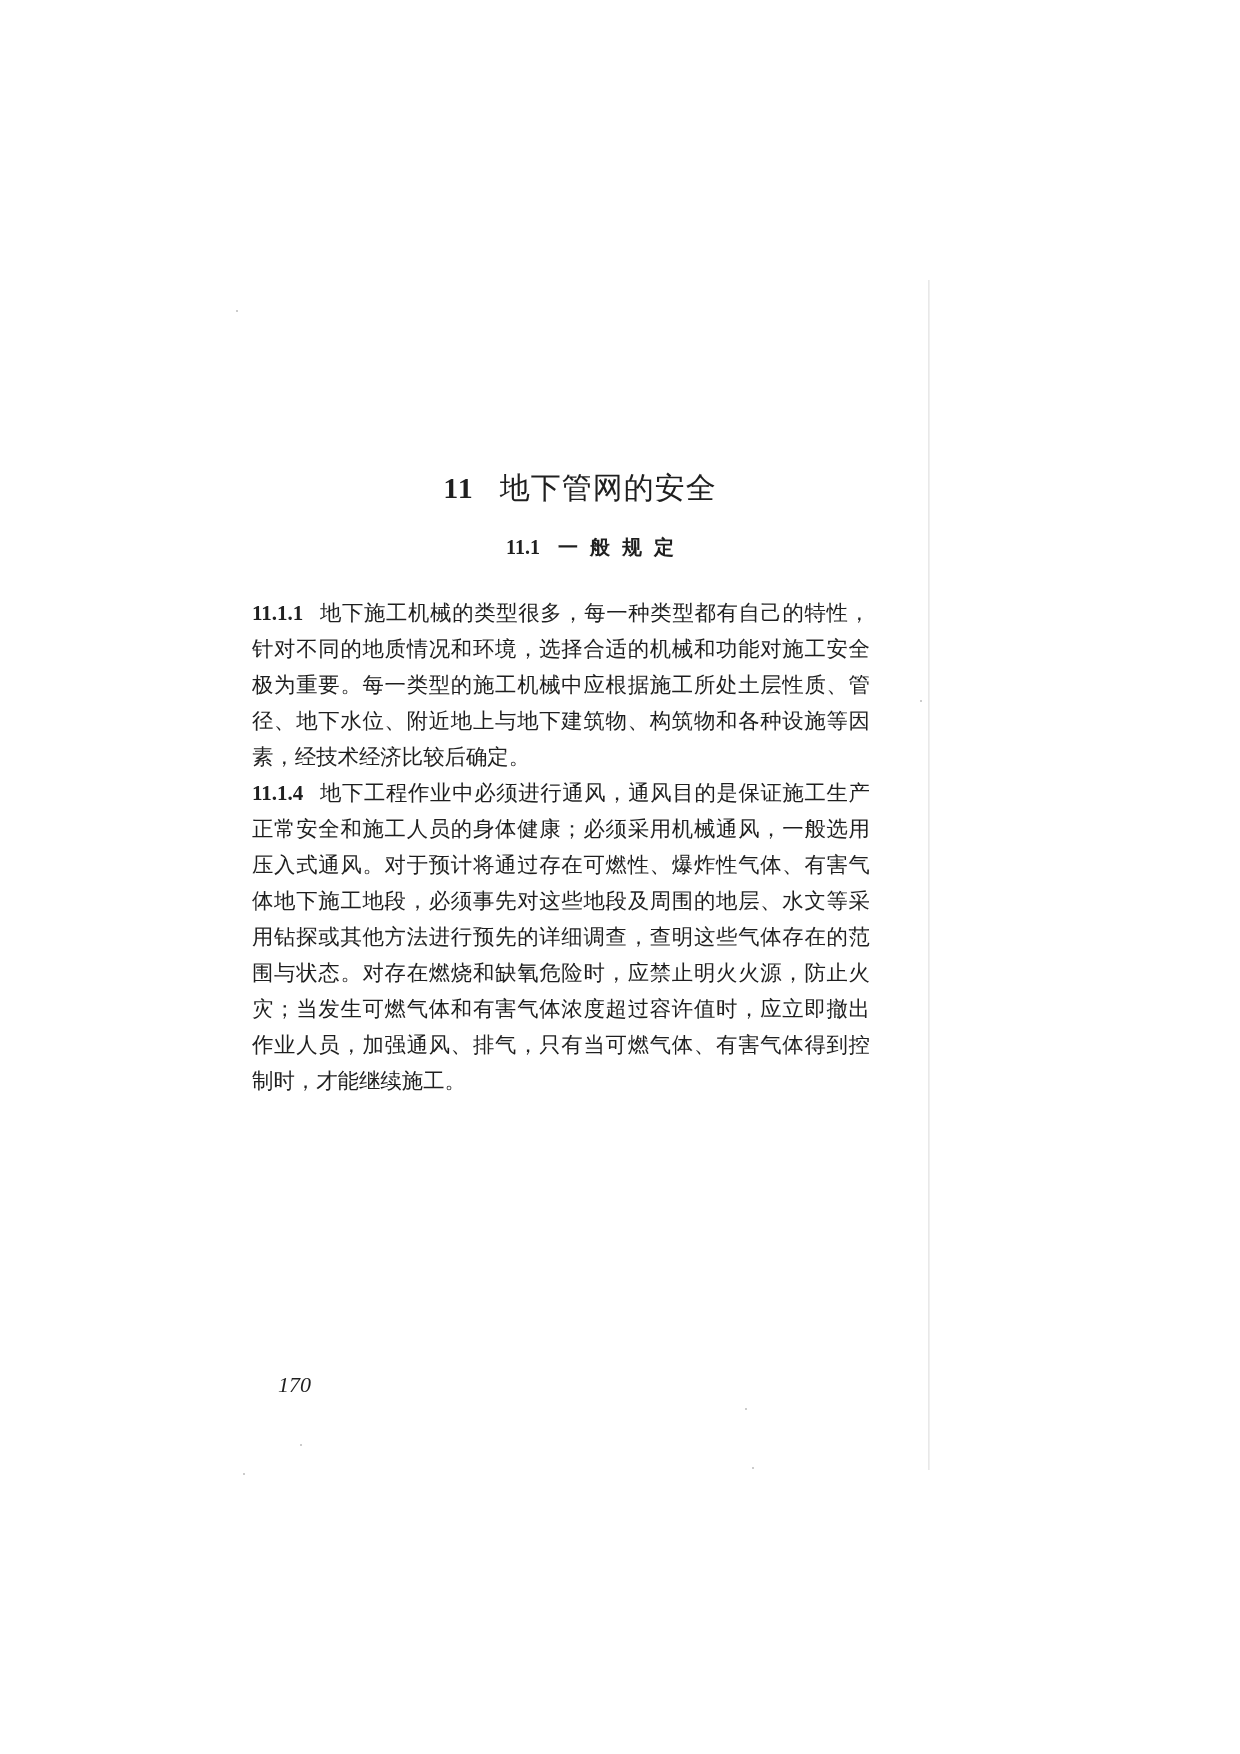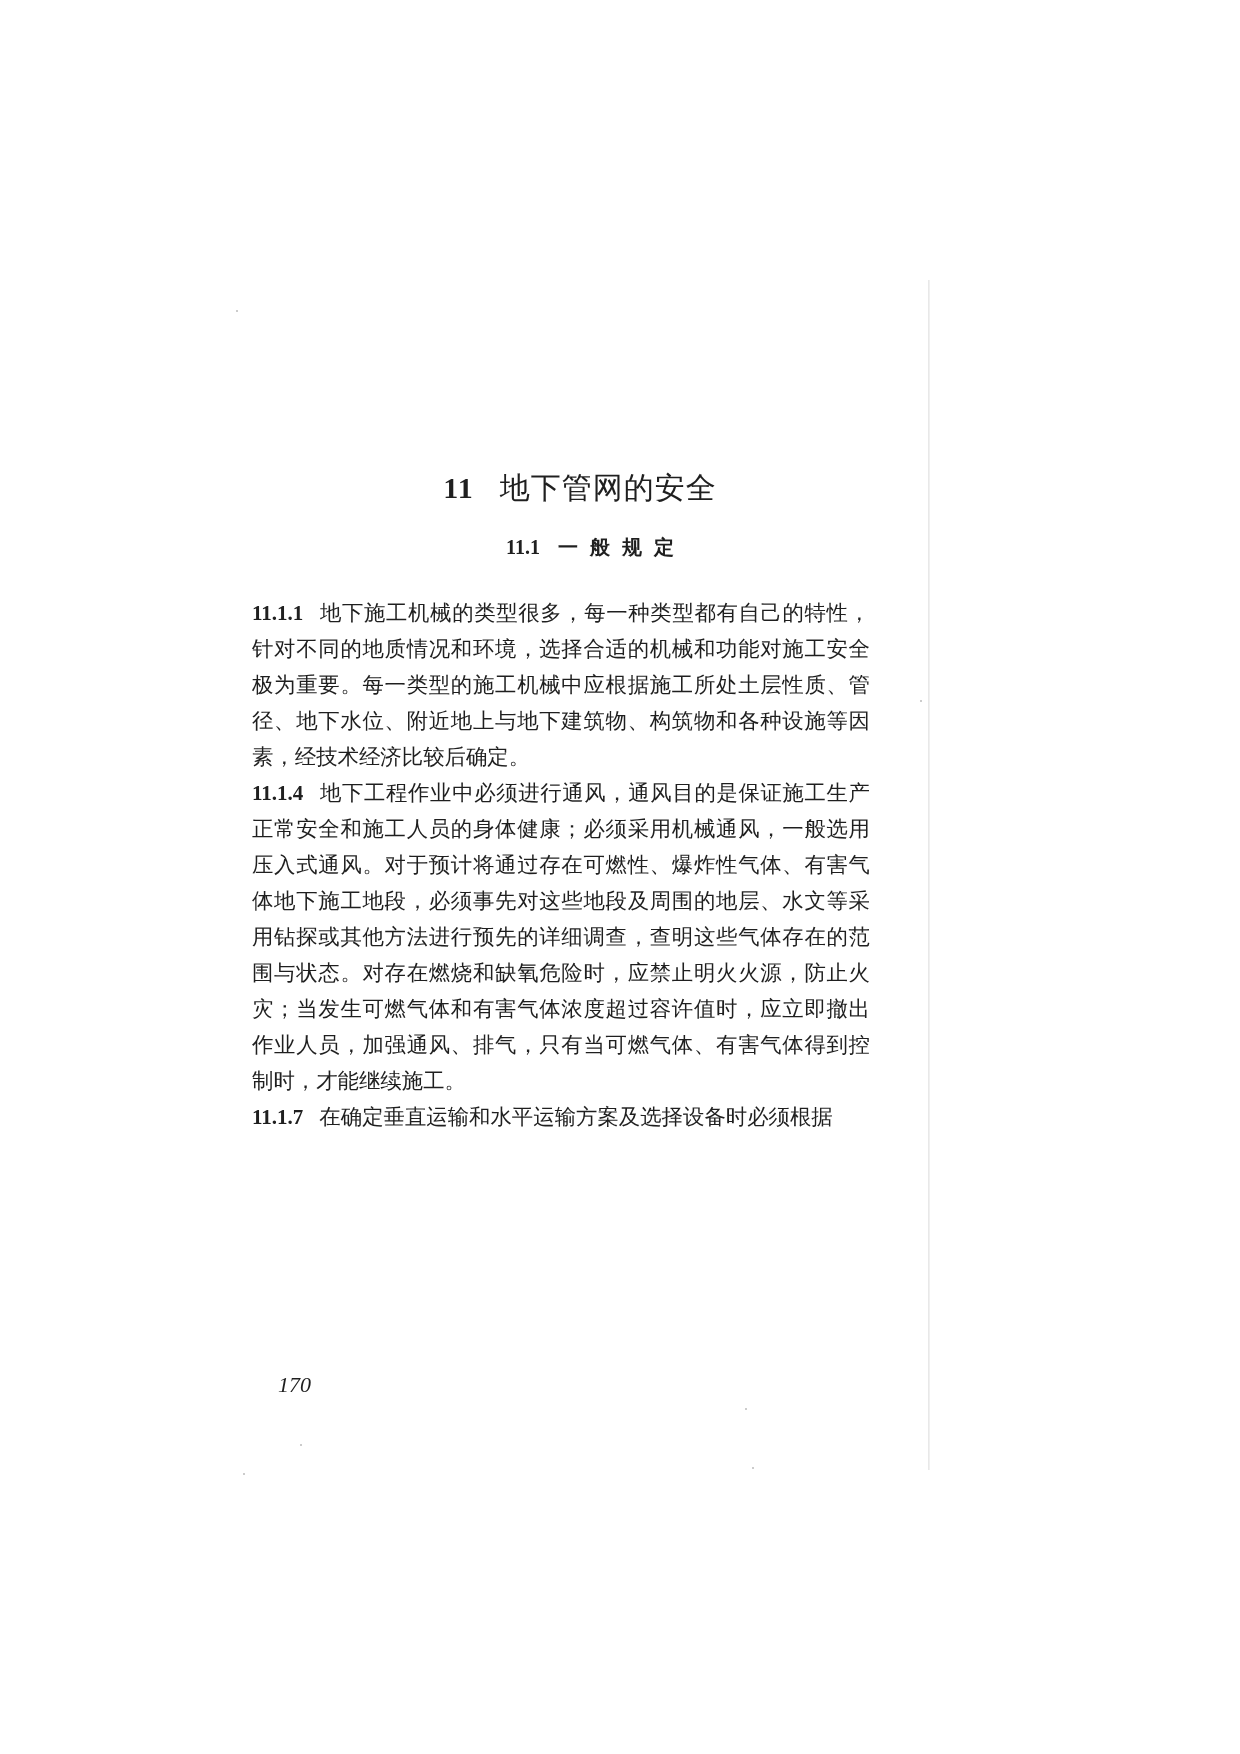--- a/index.html
+++ b/index.html
@@ -48,23 +48,20 @@
   <span class="num">11.1</span><span class="txt">一般规定</span>
 </div>
 
 <div class="body">
   <p class="clause">
     <span class="cno">11.1.1</span><span>地下施工机械的类型很多，每一种类型都有自己的特性，针对不同的地质情况和环境，选择合适的机械和功能对施工安全极为重要。每一类型的施工机械中应根据施工所处土层性质、管径、地下水位、附近地上与地下建筑物、构筑物和各种设施等因素，经技术经济比较后确定。</span>
   </p>
   <p class="clause">
     <span class="cno">11.1.4</span><span>地下工程作业中必须进行通风，通风目的是保证施工生产正常安全和施工人员的身体健康；必须采用机械通风，一般选用压入式通风。对于预计将通过存在可燃性、爆炸性气体、有害气体地下施工地段，必须事先对这些地段及周围的地层、水文等采用钻探或其他方法进行预先的详细调查，查明这些气体存在的范围与状态。对存在燃烧和缺氧危险时，应禁止明火火源，防止火灾；当发生可燃气体和有害气体浓度超过容许值时，应立即撤出作业人员，加强通风、排气，只有当可燃气体、有害气体得到控制时，才能继续施工。</span>
   </p>
-  <p class="clause">
-    <span class="cno">11.1.7</span><span>在确定垂直运输和水平运输方案及选择设备时必须根据</span>
-  </p>
 </div>
 
 <div class="page-number">170</div>
 
 <div class="speck" style="left:236px;top:310px;"></div>
 <div class="speck" style="left:920px;top:700px;"></div>
 <div class="speck" style="left:745px;top:1408px;"></div>
 <div class="speck" style="left:300px;top:1444px;"></div>
 <div class="speck" style="left:752px;top:1467px;"></div>
 <div class="speck" style="left:243px;top:1473px;"></div>

